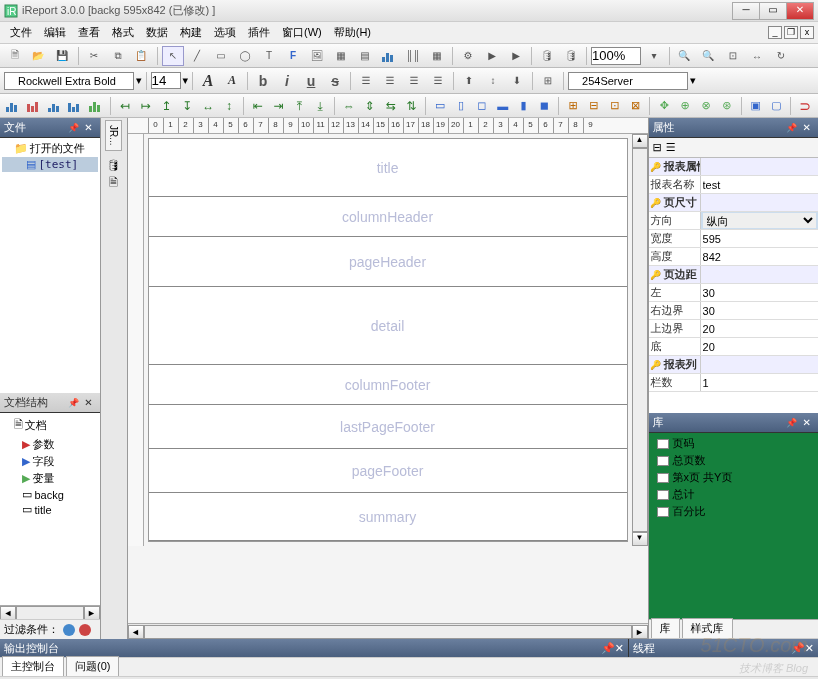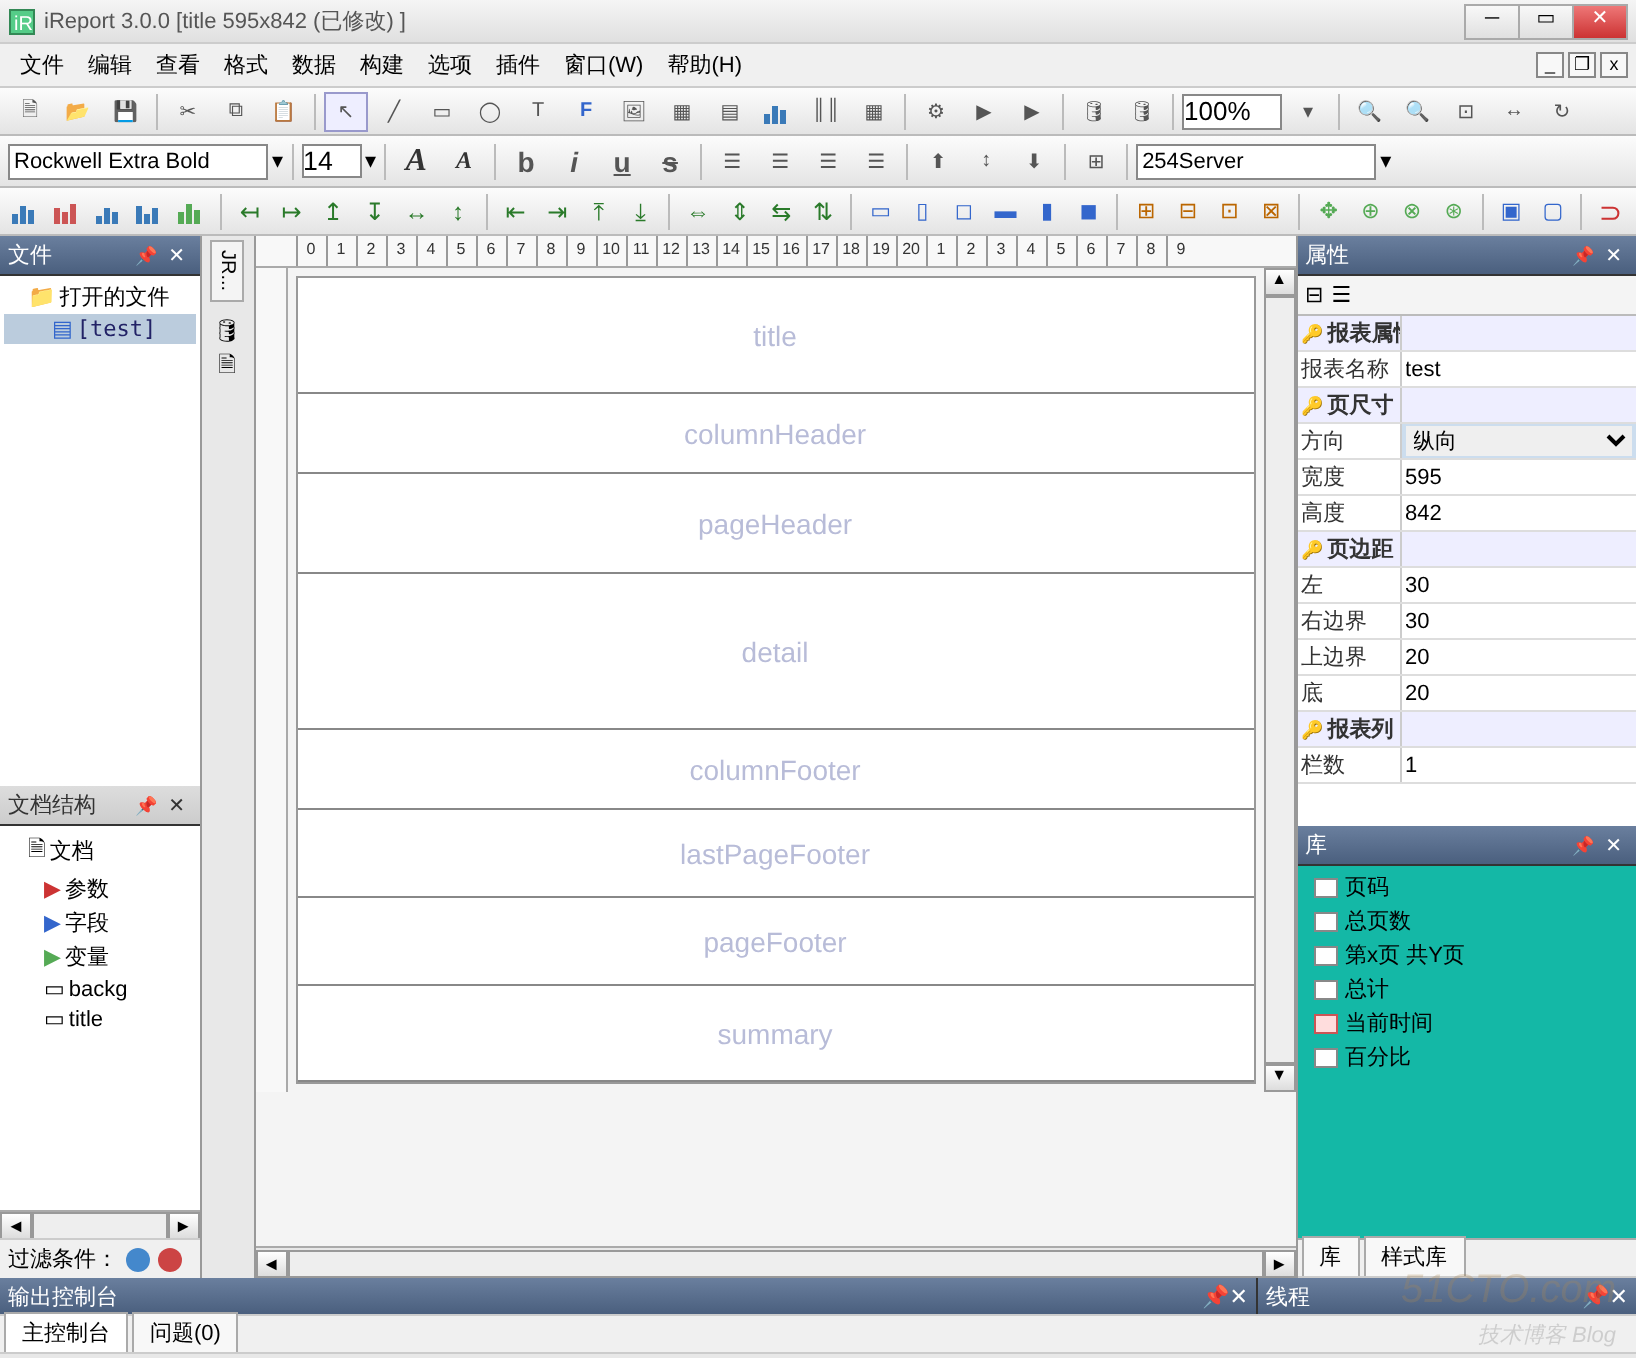--- a/index.html
+++ b/index.html
@@ -12,21 +12,21 @@
 .winbtn.close { background: linear-gradient(#e77,#c33); color:#fff; }
 .menubar { height: 22px; background: #f0f0f0; display: flex; align-items: center; padding: 0 4px; border-bottom: 1px solid #ccc; }
 .menuitem { padding: 2px 6px; cursor:pointer; }
 .menubar-right { margin-left:auto; display:flex; gap:2px; }
 .mdiicon { width: 14px; height: 13px; border: 1px solid #888; background:#f8f8f8; cursor:pointer; font-size:9px; text-align:center; line-height:11px;}
 .toolbar { height: 24px; background: linear-gradient(#fcfcfc,#e4e4e4); border-bottom: 1px solid #bbb; display: flex; align-items: center; padding: 0 4px; gap:2px; overflow:hidden;}
 .tbtn { width: 22px; height: 20px; border: 1px solid transparent; display:flex; align-items:center; justify-content:center; cursor:pointer; font-size:10px; color:#555;}
 .sep { width:1px; height:18px; background:#bbb; margin:0 2px;}
 .toolbar select, .toolbar input { height:18px; font-size:13px; border:1px solid #888; background:#fff;}
 .fontbar { height:26px; background:linear-gradient(#fcfcfc,#e4e4e4); border-bottom:1px solid #bbb; display:flex; align-items:center; padding:0 4px; gap:2px;}
-.fontsel { width:130px; height:18px; border:1px solid #888; padding:0 2px; background:#fff; font-size:11px;}
+.fontsel { width:130px; height:18px; border:1px solid #888; padding:0 13px; background:#fff; font-size:11px;}
 .bigA { font-size:16px; font-weight:bold; font-style:italic; font-family:serif;}
 .toolbar3 { height:24px; background:linear-gradient(#fcfcfc,#e4e4e4); border-bottom:1px solid #bbb; display:flex; align-items:center; padding:0 4px; gap:3px; overflow:hidden;}
 .smicon { width:18px; height:18px; display:flex; align-items:center; justify-content:center; cursor:pointer; }
 .chart-ico { width:14px; height:12px; display:flex; align-items:flex-end; gap:1px;}
 .chart-ico span { width:3px; background:#3a7ab8;}
 .align-arrow { color:#2a7a2a; font-size:12px;}
 .magnet { color:#c33; font-size:14px;}
 .main { display:flex; height: calc(679px - 22px - 22px - 24px - 26px - 24px - 18px - 22px); }
 .leftcol { width:112px; background:#e8e8e8; display:flex; flex-direction:column; border-right:1px solid #999;}
 .panel-hdr { height:20px; background:linear-gradient(#6a7f9e,#4a5f7e); color:#fff; padding:0 4px; display:flex; align-items:center; font-size:11px; border-bottom:1px solid #333;}
@@ -51,21 +51,21 @@
 .sb-track { flex:1; height:14px; background:#eee; border:1px solid #999;}
 .rightcol { width:190px; background:#e8e8e8; display:flex; flex-direction:column; border-left:1px solid #999;}
 .propgrid { background:#fff; overflow:auto;}
 .proprow { display:flex; border-bottom:1px solid #ddd; height:18px; font-size:11px;}
 .proprow.hdr { background:#eef; font-weight:bold;}
 .proprow .k { width:52px; padding:1px 2px; border-right:1px solid #ccc; color:#333; white-space:nowrap; overflow:hidden;}
 .proprow .k .key-ic { color:#e8a030; font-size:9px; margin-right:2px;}
 .proprow .v { flex:1; padding:1px 2px; color:#333;}
 .proprow .v input, .proprow .v select { width:100%; border:none; font-size:11px; height:15px;}
 .prop-toolbar { height:20px; border-bottom:1px solid #bbb; background:#f4f4f4; display:flex; align-items:center; gap:4px; padding:0 4px;}
-.lib-body { background:#14b8a6; padding:2px;}
+.lib-body { background:#15803d; padding:2px;}
 .lib-item { padding:1px 2px 1px 6px; font-size:11px; cursor:pointer; display:flex; align-items:center; gap:4px;}
 .lib-ic { width:12px; height:10px; display:inline-block; border:1px solid #888; background:#fff;}
 .bottom-tabs { height:20px; background:#f0f0f0; border-top:1px solid #ccc; border-bottom:1px solid #ccc; display:flex; align-items:flex-end;}
 .btab { padding:2px 8px; border:1px solid #aaa; border-bottom:none; background:#f8f8f8; font-size:11px; cursor:pointer; margin-left:2px;}
 .statusbar { height:18px; background:linear-gradient(#6a7f9e,#4a5f7e); color:#fff; display:flex; align-items:center; padding:0 4px; font-size:11px;}
 .filter-row { height:20px; background:#f0f0f0; border-top:1px solid #ccc; display:flex; align-items:center; padding:0 4px; font-size:11px; gap:4px;}
 .filter-circle { width:12px; height:12px; border-radius:50%;}
 .docstruct-scroll { display:flex; height:14px; background:#e8e8e8; border-top:1px solid #aaa;}
 .hidden-scroll-right { width:16px; background:#e8e8e8; display:flex; flex-direction:column;}
 .vs-btn { height:14px; border:1px solid #999; background:linear-gradient(#fff,#ddd); font-size:8px; text-align:center;}
@@ -76,21 +76,21 @@
 </head>
 <body>
 
 <div class="titlebar">
   <span class="icon">
     <svg width="14" height="14">
         <rect x="1" y="1" width="12" height="12" fill="#5c8" stroke="#385"></rect>
         <text x="3" y="11" font-size="10" fill="#fff">iR</text>
       </svg>
   </span>
-  <span class="titlebar-text">iReport 3.0.0  [title 595x842 (已修改) ]</span>
+  <span class="titlebar-text">iReport 3.0.0  [backg 595x842 (已修改) ]</span>
   <div class="winbtns">
     <div class="winbtn">─</div>
     <div class="winbtn">▭</div>
     <div class="winbtn close">✕</div>
   </div>
 </div>
 
 <div class="menubar">
   <span class="menuitem">文件</span>
   <span class="menuitem">编辑</span>
@@ -544,24 +544,20 @@
         </div>
       <div class="lib-item">
           <span class="lib-ic"></span>
           <span>第x页 共Y页</span>
         </div>
       <div class="lib-item">
           <span class="lib-ic"></span>
           <span>总计</span>
         </div>
       <div class="lib-item">
-          <span class="lib-ic" style="background:#fdd;border-color:#c55"></span>
-          <span>当前时间</span>
-        </div>
-      <div class="lib-item">
           <span class="lib-ic"></span>
           <span>百分比</span>
         </div>
     </div>
     <div class="bottom-tabs" style="border-top:1px solid #aaa">
       <div class="btab">库</div>
       <div class="btab">样式库</div>
     </div>
   </div>
 </div>

